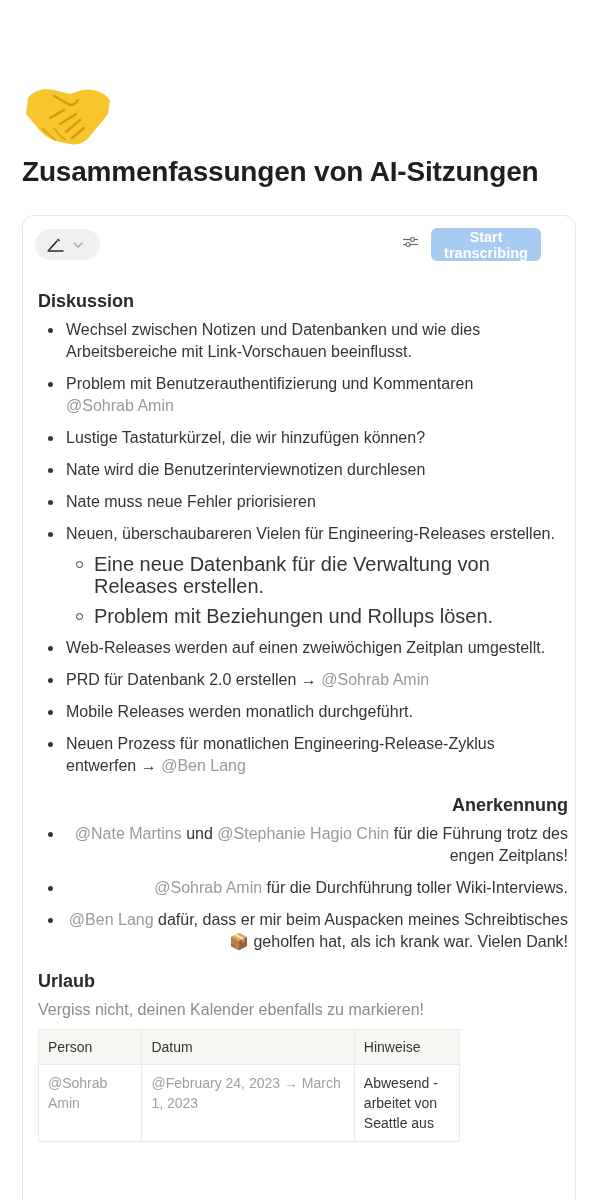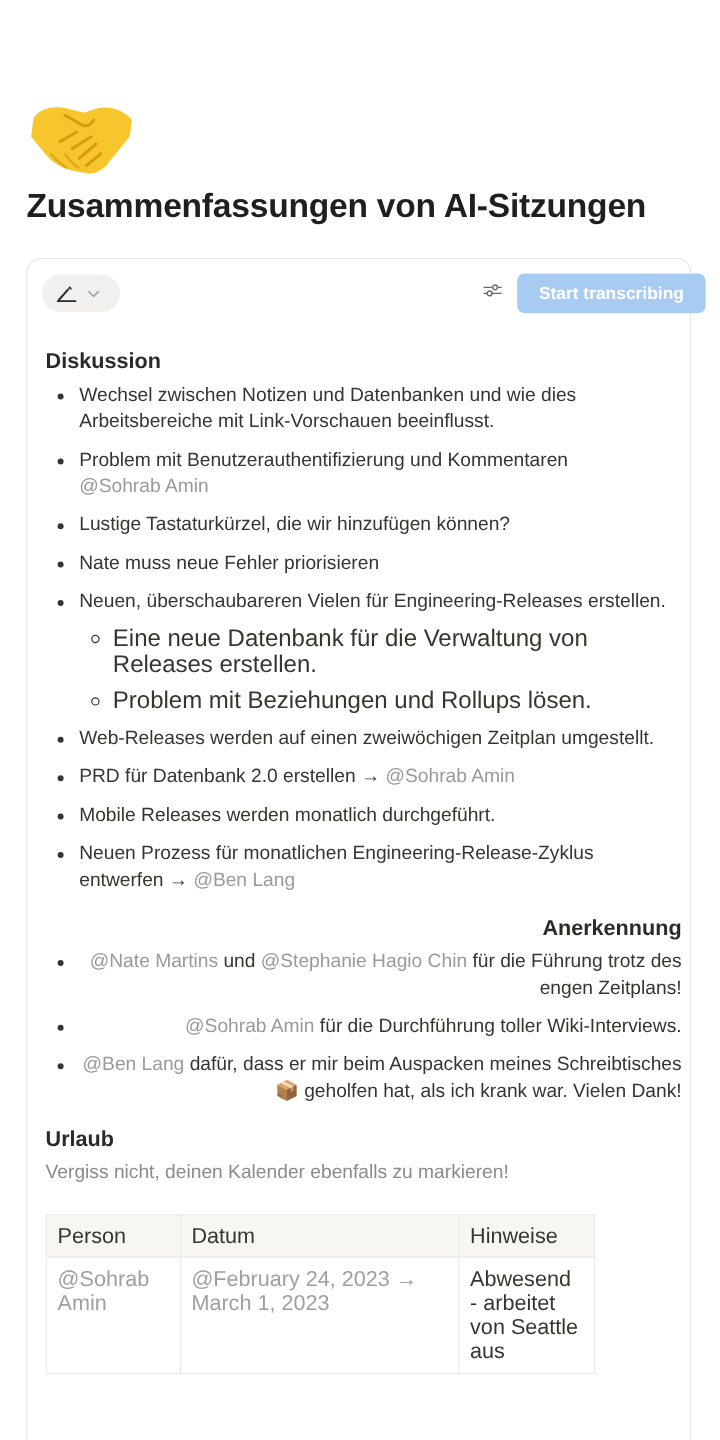--- a/index.html
+++ b/index.html
@@ -8,37 +8,37 @@
 
     .page-icon { position: absolute; left: 20px; top: 84px; width: 94px; height: 64px; }
     .page-title { position: absolute; left: 22px; top: 156px; font-size: 28px; font-weight: 700; color: #1f1f1f; letter-spacing: -0.2px; white-space: nowrap; }
 
     .card { position: absolute; left: 22px; top: 215px; width: 554px; height: 1010px; border: 1px solid #e8e7e4; border-radius: 12px; background: #fff; }
 
     .toolbar { position: absolute; left: 0; right: 0; top: 0; height: 56px; }
     .mode-pill { position: absolute; left: 12px; top: 13px; width: 65px; height: 31px; border-radius: 16px; background: #f1f0ee; display: flex; align-items: center; padding-left: 12px; gap: 8px; cursor: pointer; }
     .mode-pill svg { display: block; }
     .settings-btn { position: absolute; left: 376px; top: 17px; width: 22px; height: 22px; cursor: pointer; display: flex; align-items: center; justify-content: center; }
-    .start-btn { position: absolute; left: 408px; top: 12px; width: 157px; height: 33px; border-radius: 6px; background: #a7cbf1; color: #ffffff; font-size: 14.5px; font-weight: 700; display: flex; align-items: center; justify-content: center; border: none; cursor: pointer; font-family: "Liberation Sans", sans-serif; }
+    .start-btn { position: absolute; left: 408px; top: 12px; width: 110px; height: 33px; border-radius: 6px; background: #a7cbf1; color: #ffffff; font-size: 14.5px; font-weight: 700; display: flex; align-items: center; justify-content: center; border: none; cursor: pointer; font-family: "Liberation Sans", sans-serif; }
 
     .content { position: absolute; left: 15px; top: 73px; width: 530px; }
     h3 { font-size: 18px; font-weight: 700; color: #2b2a27; line-height: 24px; margin-bottom: 6px; }
     ul { list-style: none; }
     li.b { position: relative; padding-left: 28px; font-size: 16px; line-height: 22px; color: #37352f; margin-bottom: 10px; }
     li.b::before { content: ""; position: absolute; left: 10px; top: 9px; width: 5px; height: 5px; border-radius: 50%; background: #37352f; }
     li.sub { position: relative; padding-left: 56px; font-size: 20px; line-height: 22px; color: #37352f; margin-bottom: 8px; }
     li.sub::before { content: ""; position: absolute; left: 38px; top: 8px; width: 5px; height: 5px; border-radius: 50%; border: 1px solid #37352f; background: #fff; }
     .mention { color: #9b9a97; }
     .sec { margin-bottom: 0; }
     .sec-disk { }
     .sec-anerk { margin-top: 16px; text-align: right; }
     .sec-urlaub { margin-top: 16px; }
     .note { font-size: 16px; line-height: 22px; color: #8c8b88; margin-top: 2px; }
 
-    table { border-collapse: collapse; margin-top: 23px; width: 458px; font-size: 18px; }
+    table { border-collapse: collapse; margin-top: 8px; width: 422px; font-size: 14px; }
     th { background: #f7f6f3; font-weight: 400; color: #37352f; text-align: left; height: 35px; padding: 0 9px; border: 1px solid #ebeae7; }
     td { vertical-align: top; padding: 8px 9px; color: #37352f; line-height: 20px; border: 1px solid #ebeae7; }
     td.m { color: #a09f9c; }
     .col1 { width: 119px; }
     .col2 { width: 289px; }
     .col3 { width: 118px; }
   </style>
 </head>
 <body>
 
@@ -80,20 +80,21 @@
     <button class="start-btn">Start transcribing</button>
   </div>
 
   <div class="content">
     <div class="sec sec-disk">
       <h3>Diskussion</h3>
       <ul>
         <li class="b"><span>Wechsel zwischen Notizen und Datenbanken und wie dies Arbeitsbereiche mit Link-Vorschauen beeinflusst.</span></li>
         <li class="b"><span>Problem mit Benutzerauthentifizierung und Kommentaren </span><br><span class="mention">@Sohrab Amin</span></li>
         <li class="b"><span>Lustige Tastaturkürzel, die wir hinzufügen können?</span></li>
+        <li class="b"><span>Nate wird die Benutzerinterviewnotizen durchlesen</span></li>
         <li class="b"><span>Nate muss neue Fehler priorisieren</span></li>
         <li class="b" style="margin-bottom:8px;"><span>Neuen, überschaubareren Vielen für Engineering-Releases erstellen.</span></li>
         <li class="sub"><span>Eine neue Datenbank für die Verwaltung von Releases erstellen.</span></li>
         <li class="sub" style="margin-bottom:10px;"><span>Problem mit Beziehungen und Rollups lösen.</span></li>
         <li class="b"><span>Web-Releases werden auf einen zweiwöchigen Zeitplan umgestellt.</span></li>
         <li class="b"><span>PRD für Datenbank 2.0 erstellen → </span><span class="mention">@Sohrab Amin</span></li>
         <li class="b"><span>Mobile Releases werden monatlich durchgeführt.</span></li>
         <li class="b"><span>Neuen Prozess für monatlichen Engineering-Release-Zyklus entwerfen → </span><span class="mention">@Ben Lang</span></li>
       </ul>
     </div>

